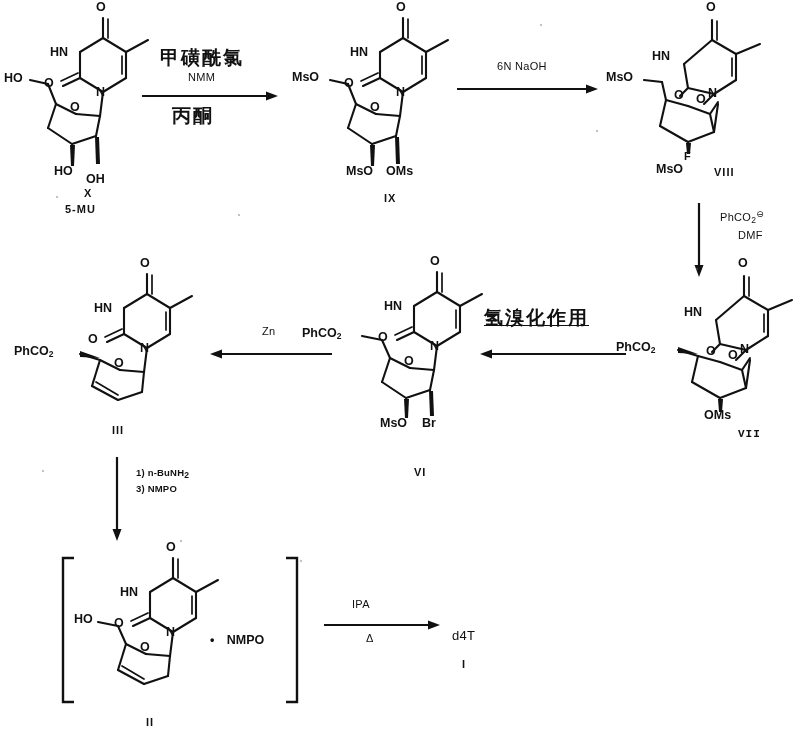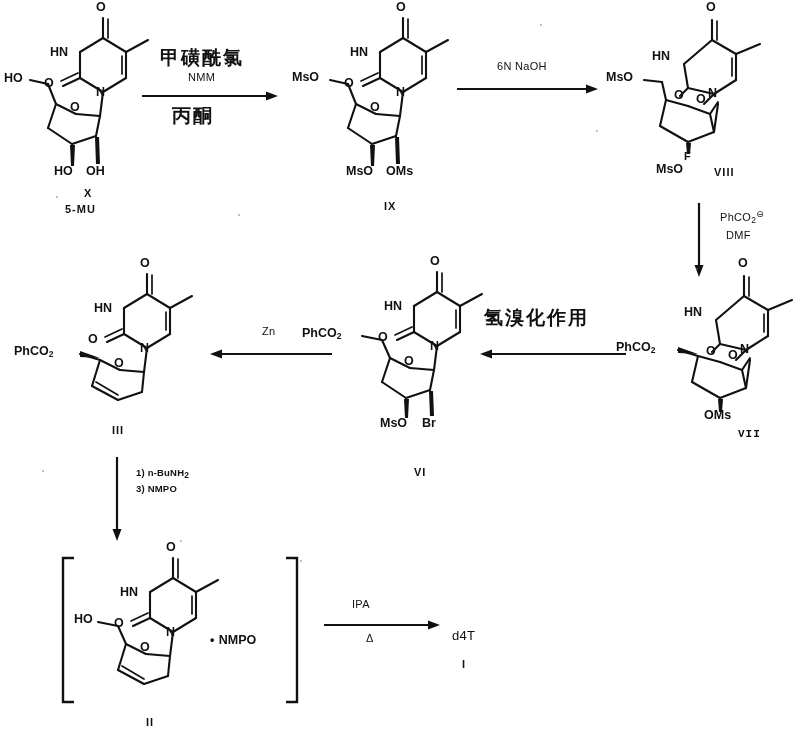--- a/index.html
+++ b/index.html
@@ -64,21 +64,21 @@
 
     <polygon class="wedge" points="87,133 91,133 92,160 88,160"></polygon>
   </svg>
   <span class="abs atom" style="left:88px;top:-4px;">O</span>
   <span class="abs atom" style="left:42px;top:41px;">HN</span>
   <span class="abs atom" style="left:36px;top:72px;">O</span>
   <span class="abs atom" style="left:88px;top:81px;">N</span>
   <span class="abs atom" style="left:-4px;top:67px;">HO</span>
   <span class="abs atom" style="left:62px;top:96px;">O</span>
   <span class="abs atom" style="left:46px;top:160px;">HO</span>
-  <span class="abs atom" style="left:78px;top:160px;">OH</span>
+  <span class="abs atom" style="left:78px;top:168px;">OH</span>
 </div>
 <div class="abs roman" style="left:84px;top:187px;">X</div>
 <div class="abs roman" style="left:65px;top:203px;">5-MU</div>
 
 <div class="abs" style="left:140px;top:45px;width:140px;height:90px;">
   <div class="abs cn" style="left:20px;top:0px;white-space:nowrap;">甲磺酰氯</div>
   <div class="abs rgt" style="left:48px;top:26px;">NMM</div>
   <svg class="abs" style="left:0px;top:44px;" width="140" height="14">
     <line class="arrow-line" x1="2" y1="7" x2="130" y2="7"></line>
     <polygon points="138,7 126,2.5 126,11.5" fill="#111"></polygon>
@@ -114,21 +114,21 @@
   </svg>
   <span class="abs atom" style="left:88px;top:-4px;">O</span>
   <span class="abs atom" style="left:42px;top:41px;">HN</span>
   <span class="abs atom" style="left:36px;top:72px;">O</span>
   <span class="abs atom" style="left:88px;top:81px;">N</span>
   <span class="abs atom" style="left:-16px;top:66px;">MsO</span>
   <span class="abs atom" style="left:62px;top:96px;">O</span>
   <span class="abs atom" style="left:38px;top:160px;">MsO</span>
   <span class="abs atom" style="left:78px;top:160px;">OMs</span>
 </div>
-<div class="abs roman" style="left:384px;top:200px;">IX</div>
+<div class="abs roman" style="left:384px;top:192px;">IX</div>
 
 <div class="abs" style="left:455px;top:60px;width:145px;height:50px;">
   <div class="abs rgt" style="left:42px;top:0px;white-space:nowrap;">6N NaOH</div>
   <svg class="abs" style="left:0px;top:22px;" width="145" height="14">
     <line class="arrow-line" x1="2" y1="7" x2="135" y2="7"></line>
     <polygon points="143,7 131,2.5 131,11.5" fill="#111"></polygon>
   </svg>
 </div>
 
 <div class="abs" style="left:618px;top:4px;width:180px;height:170px;">
@@ -173,21 +173,21 @@
   <span class="abs atom" style="left:38px;top:158px;">MsO</span>
 </div>
 <div class="abs roman" style="left:714px;top:166px;">VIII</div>
 
 <div class="abs" style="left:690px;top:186px;width:110px;height:80px;margin-top:15px;">
   <svg class="abs" style="left:0px;top:0px;" width="20" height="78">
     <line class="arrow-line" x1="9" y1="2" x2="9" y2="66"></line>
     <polygon points="9,76 4.5,64 13.5,64" fill="#111"></polygon>
   </svg>
   <div class="abs rgt" style="left:30px;top:8px;white-space:nowrap;"><span>PhCO</span><span class="sub">2</span><span class="sup">⊖</span></div>
-  <div class="abs rgt" style="left:36px;top:28px;">DMF</div>
+  <div class="abs rgt" style="left:48px;top:28px;">DMF</div>
 </div>
 
 <div class="abs" style="left:608px;top:262px;width:190px;height:175px;">
   <svg width="190" height="175" viewBox="0 0 190 175">
     <path class="bond" d="M108,58 L112,82"></path>
     <path class="bond" d="M112,82 L138,88"></path>
     <path class="bond" d="M138,88 L160,74"></path>
     <path class="bond" d="M160,74 L160,48"></path>
     <path class="bond" d="M160,48 L136,34"></path>
     <path class="bond" d="M136,34 L108,58"></path>
@@ -215,21 +215,21 @@
   <span class="abs atom" style="left:76px;top:43px;">HN</span>
   <span class="abs atom" style="left:132px;top:80px;">N</span>
   <span class="abs atom" style="left:98px;top:82px;">O</span>
   <span class="abs atom" style="left:120px;top:86px;">O</span>
   <span class="abs atom" style="left:96px;top:146px;">OMs</span>
   <span class="abs atom" style="left:8px;top:78px;white-space:nowrap;"><span>PhCO</span><span class="sub">2</span></span>
 </div>
 <div class="abs roman" style="left:738px;top:428px;font-family:Liberation Mono, monospace;">VII</div>
 
 <div class="abs" style="left:478px;top:305px;width:150px;height:70px;">
-  <div class="abs cn" style="left:6px;top:0px;white-space:nowrap;">氢溴化作用</div>
+  <div class="abs cn" style="left:6px;top:0px;white-space:nowrap;text-decoration:underline;">氢溴化作用</div>
   <svg class="abs" style="left:0px;top:42px;" width="150" height="14">
     <line class="arrow-line" x1="12" y1="7" x2="148" y2="7"></line>
     <polygon points="2,7 14,2.5 14,11.5" fill="#111"></polygon>
   </svg>
 </div>
 
 <div class="abs" style="left:330px;top:258px;width:190px;height:180px;">
   <svg width="190" height="180" viewBox="0 0 190 180">
     <path class="bond" d="M84,48 L84,74"></path>
     <path class="bond" d="M84,74 L107,88"></path>
@@ -353,21 +353,21 @@
   </svg>
   <span class="abs atom" style="left:88px;top:-8px;">O</span>
   <span class="abs atom" style="left:42px;top:37px;">HN</span>
   <span class="abs atom" style="left:36px;top:68px;">O</span>
   <span class="abs atom" style="left:88px;top:77px;">N</span>
   <span class="abs atom" style="left:-4px;top:64px;">HO</span>
   <span class="abs atom" style="left:62px;top:92px;">O</span>
 </div>
 <div class="abs" style="left:210px;top:630px;white-space:nowrap;">
   <span class="atom">•</span>
-  <span class="atom" style="">NMPO</span>
+  <span class="atom" style="margin-left:8px;">NMPO</span>
 </div>
 <div class="abs roman" style="left:146px;top:716px;">II</div>
 
 <div class="abs" style="left:322px;top:598px;width:120px;height:60px;">
   <div class="abs rgt" style="left:30px;top:0px;">IPA</div>
   <svg class="abs" style="left:0px;top:20px;" width="120" height="14">
     <line class="arrow-line" x1="2" y1="7" x2="110" y2="7"></line>
     <polygon points="118,7 106,2.5 106,11.5" fill="#111"></polygon>
   </svg>
   <div class="abs rgt" style="left:44px;top:34px;">Δ</div>

